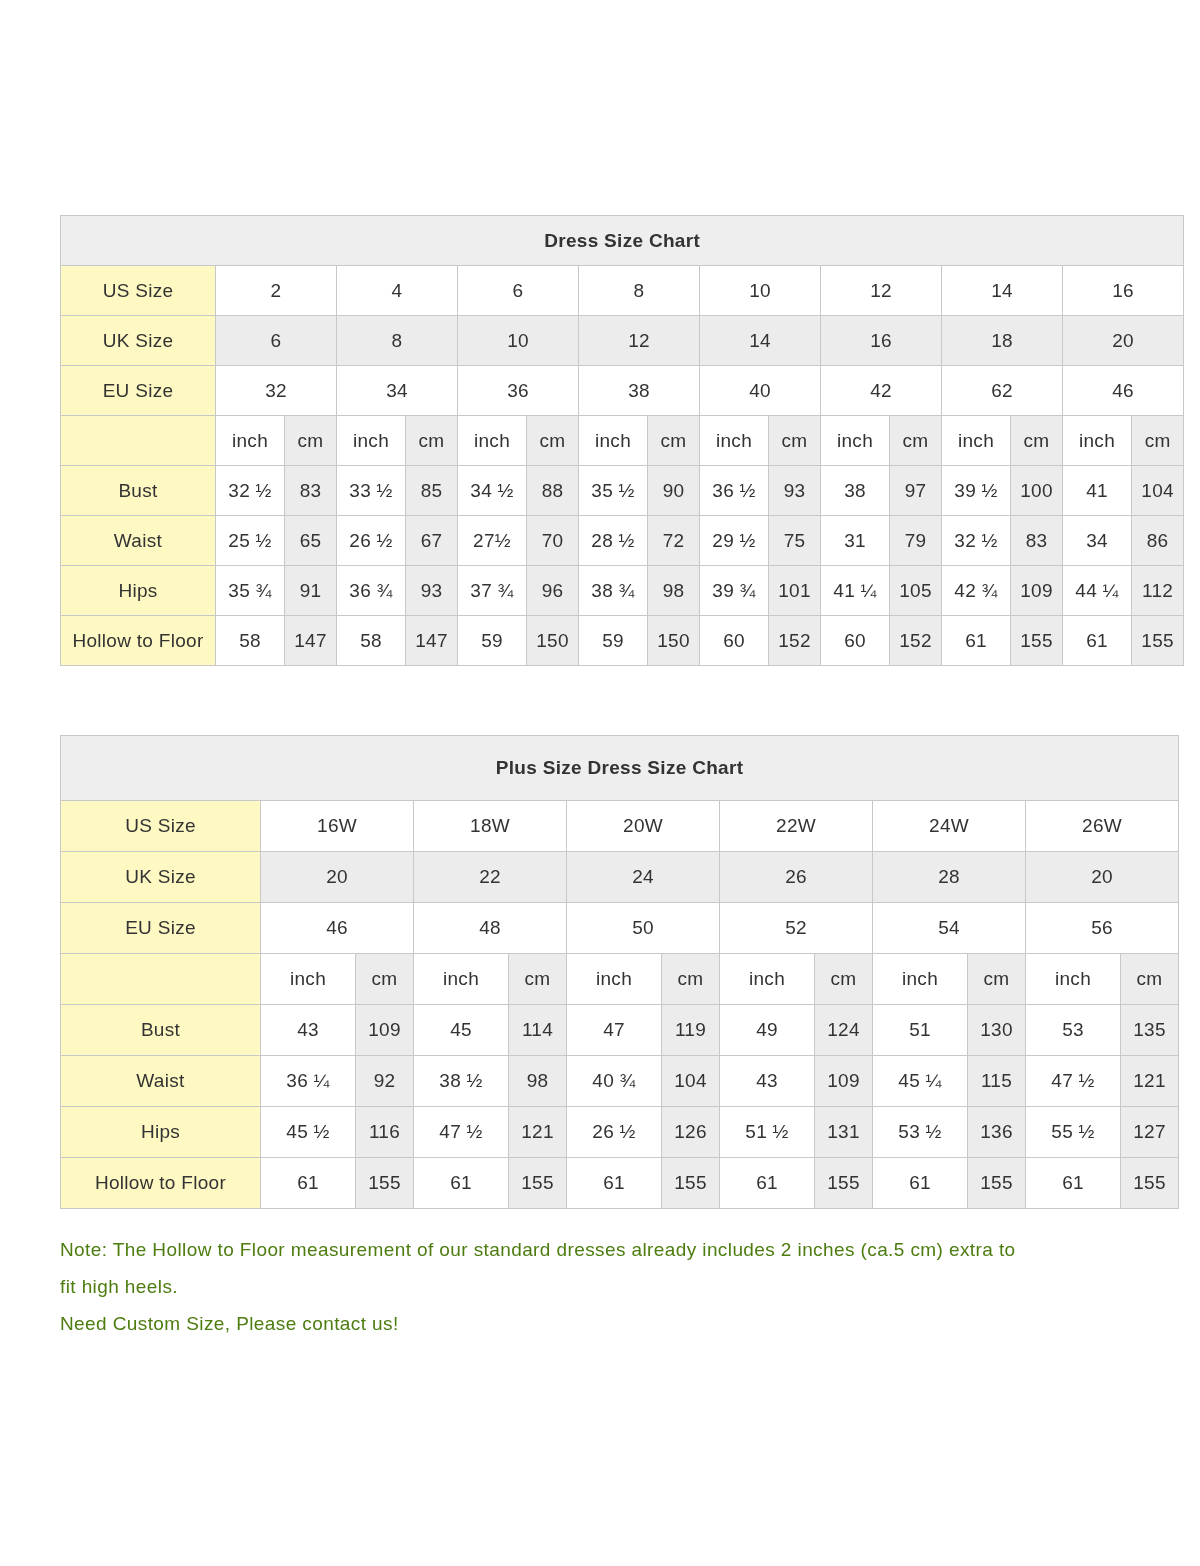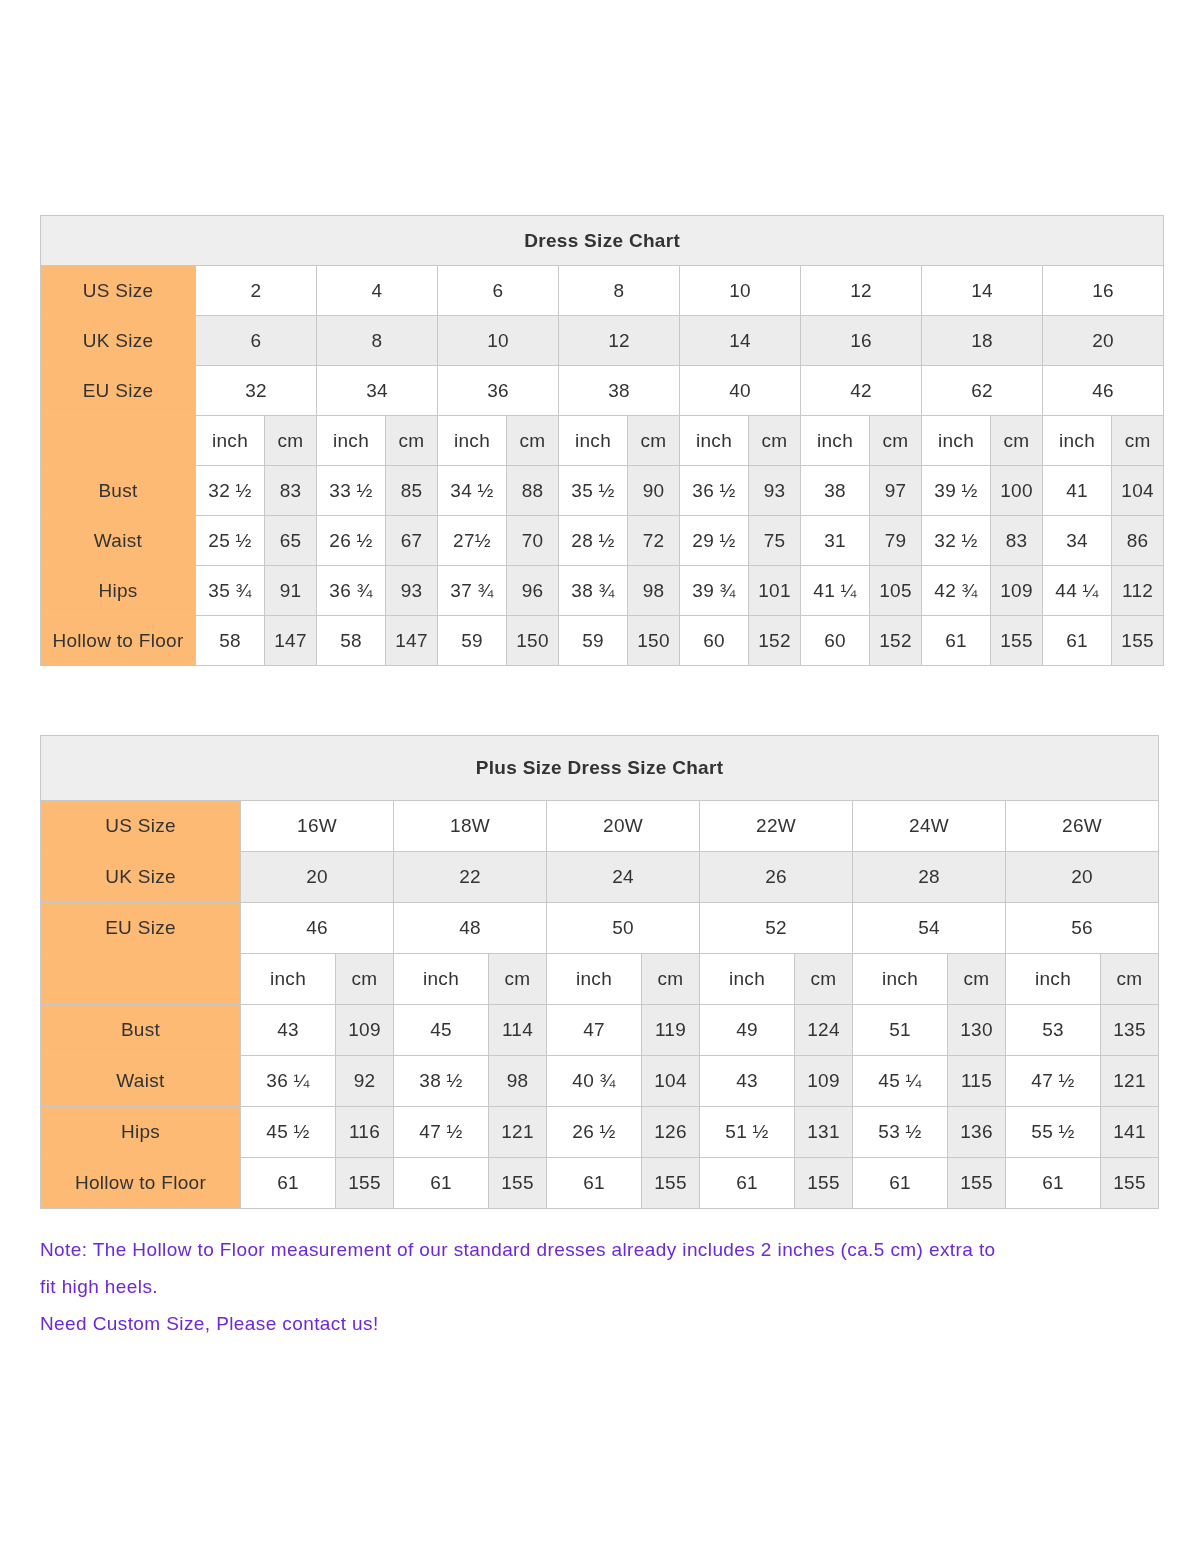--- a/index.html
+++ b/index.html
@@ -1,45 +1,45 @@
 <!DOCTYPE html>
 <html><head>
 <meta charset="utf-8">
 <style>
   html,body{margin:0;padding:0;}
   body{
     width:1200px;height:1566px;background:#ffffff;
     font-family:"Liberation Sans","DejaVu Sans",sans-serif;
     color:#333;overflow:hidden;
   }
-  .page{padding:215px 40px 0 40px;}
+  .page{padding:215px 40px 0 60px;}
   table.chart{
     border-collapse:collapse;table-layout:fixed;width:1016px;
     background:#ffffff;
   }
   table.chart td{
     border:1px solid #c8c8c8;
     text-align:center;vertical-align:middle;
     font-size:19px;color:#333;letter-spacing:.3px;
     overflow:hidden;white-space:nowrap;
     height:47px;
   }
   #plus-table td{height:48px;}
   td.title-cell{
     background:#eeeeee;
     font-size:34px;font-weight:bold;color:#1e1e1e;
     letter-spacing:1.5px;height:66px;
   }
   #plus-table td.title-cell{height:62px;}
-  td.label-cell{background:#fdba74;}
+  td.label-cell{background:#fef9c3;}
   td.shade{background:#ececec;}
   #plus-table{margin-top:69px;}
   .note{
     margin-top:22px;
-    font-size:19px;line-height:37px;letter-spacing:.4px;color:#6d28d9;
+    font-size:19px;line-height:37px;letter-spacing:.4px;color:#4d7c0f;
   }
 </style>
 </head>
 <body>
 
 <div class="page">
 
   <table class="chart" id="standard-table">
       <colgroup>
         <col style="width: 155px;">
@@ -293,21 +293,21 @@
           <td class="shade">116</td>
           <td>47 ½</td>
           <td class="shade">121</td>
           <td>26 ½</td>
           <td class="shade">126</td>
           <td>51 ½</td>
           <td class="shade">131</td>
           <td>53 ½</td>
           <td class="shade">136</td>
           <td>55 ½</td>
-          <td class="shade">141</td>
+          <td class="shade">127</td>
         </tr>
         <tr>
           <td class="label-cell">Hollow to Floor</td>
           <td>61</td>
           <td class="shade">155</td>
           <td>61</td>
           <td class="shade">155</td>
           <td>61</td>
           <td class="shade">155</td>
           <td>61</td>

